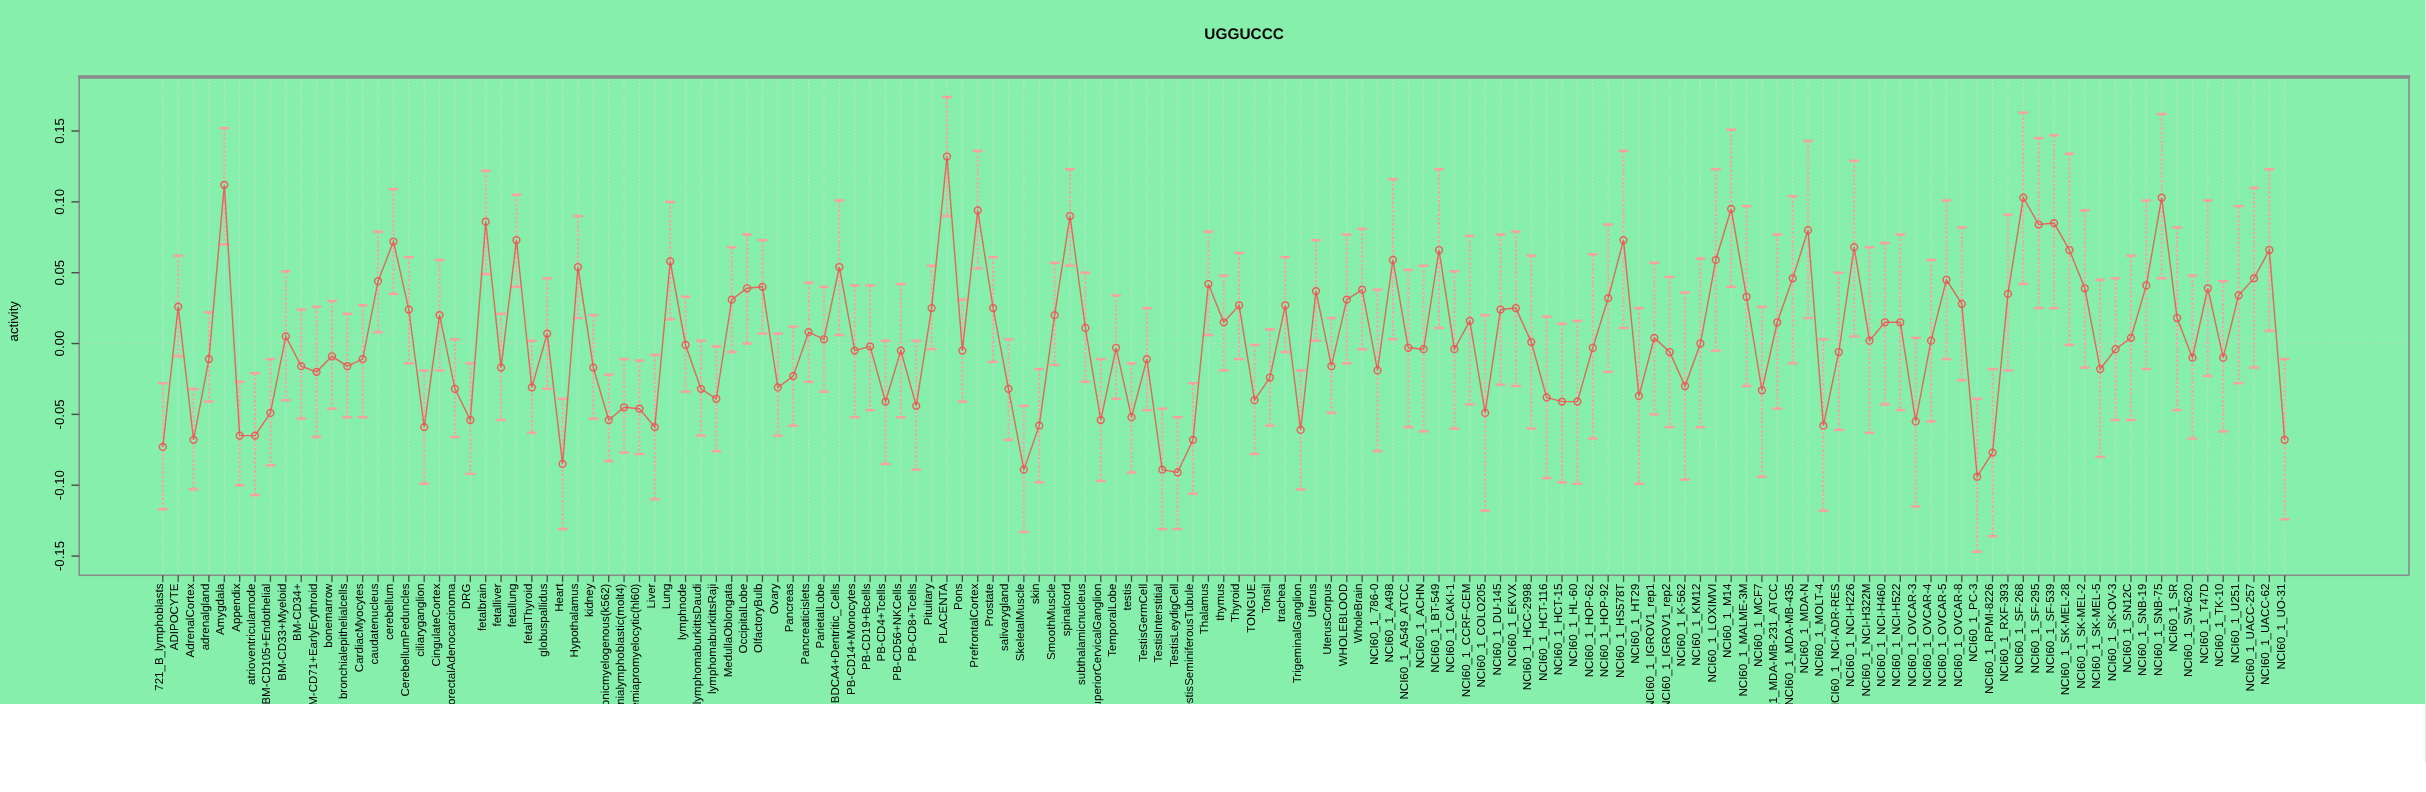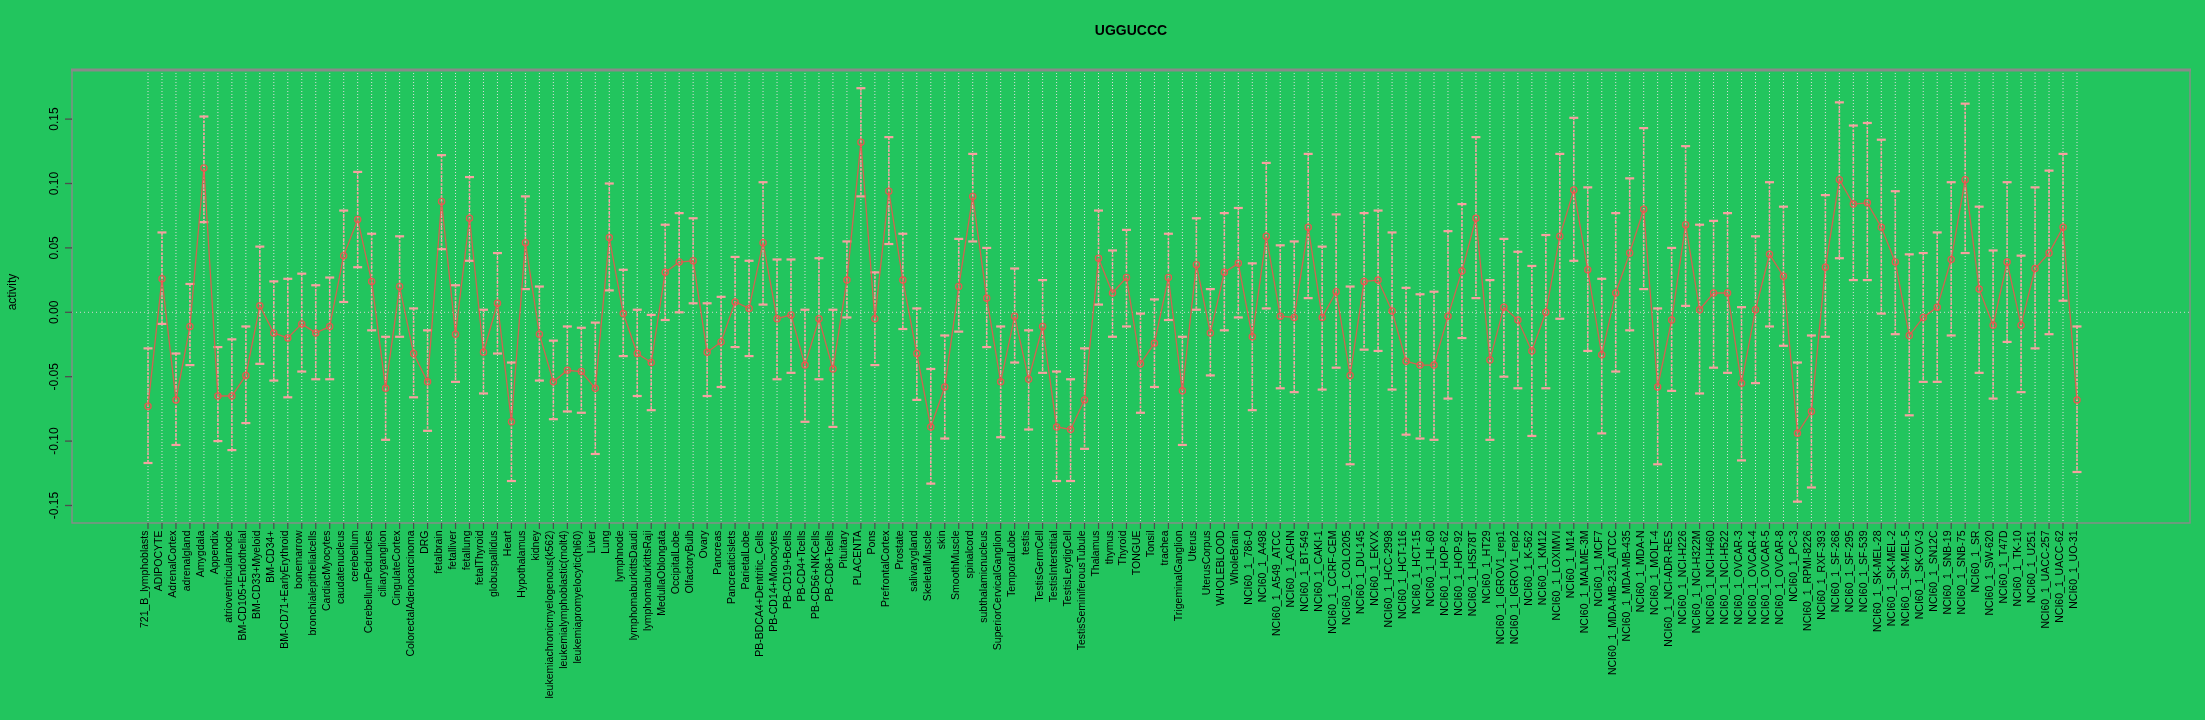--- a/index.html
+++ b/index.html
@@ -1,16 +1,16 @@
 <!DOCTYPE html>
 <html><head>
 <meta charset="utf-8">
 <style>
   html,body{margin:0;padding:0;background:#ffffff;}
-  #figure{position:relative;width:2205px;height:720px;background:#22c55e;overflow:hidden;
+  #figure{position:relative;width:2205px;height:640px;background:#86efac;overflow:hidden;
           font-family:"Liberation Sans", sans-serif;}
   #chart-title{position:absolute;left:72px;top:22px;width:2118px;text-align:center;
                font-size:14px;font-weight:bold;color:#000;}
   #y-axis-title{position:absolute;left:-248px;top:285px;width:520px;text-align:center;
                 transform:rotate(-90deg);font-size:12px;color:#000;}
   svg{position:absolute;left:0;top:0;}
   text{font-family:"Liberation Sans", sans-serif;}
 </style>
 </head>
 <body>

